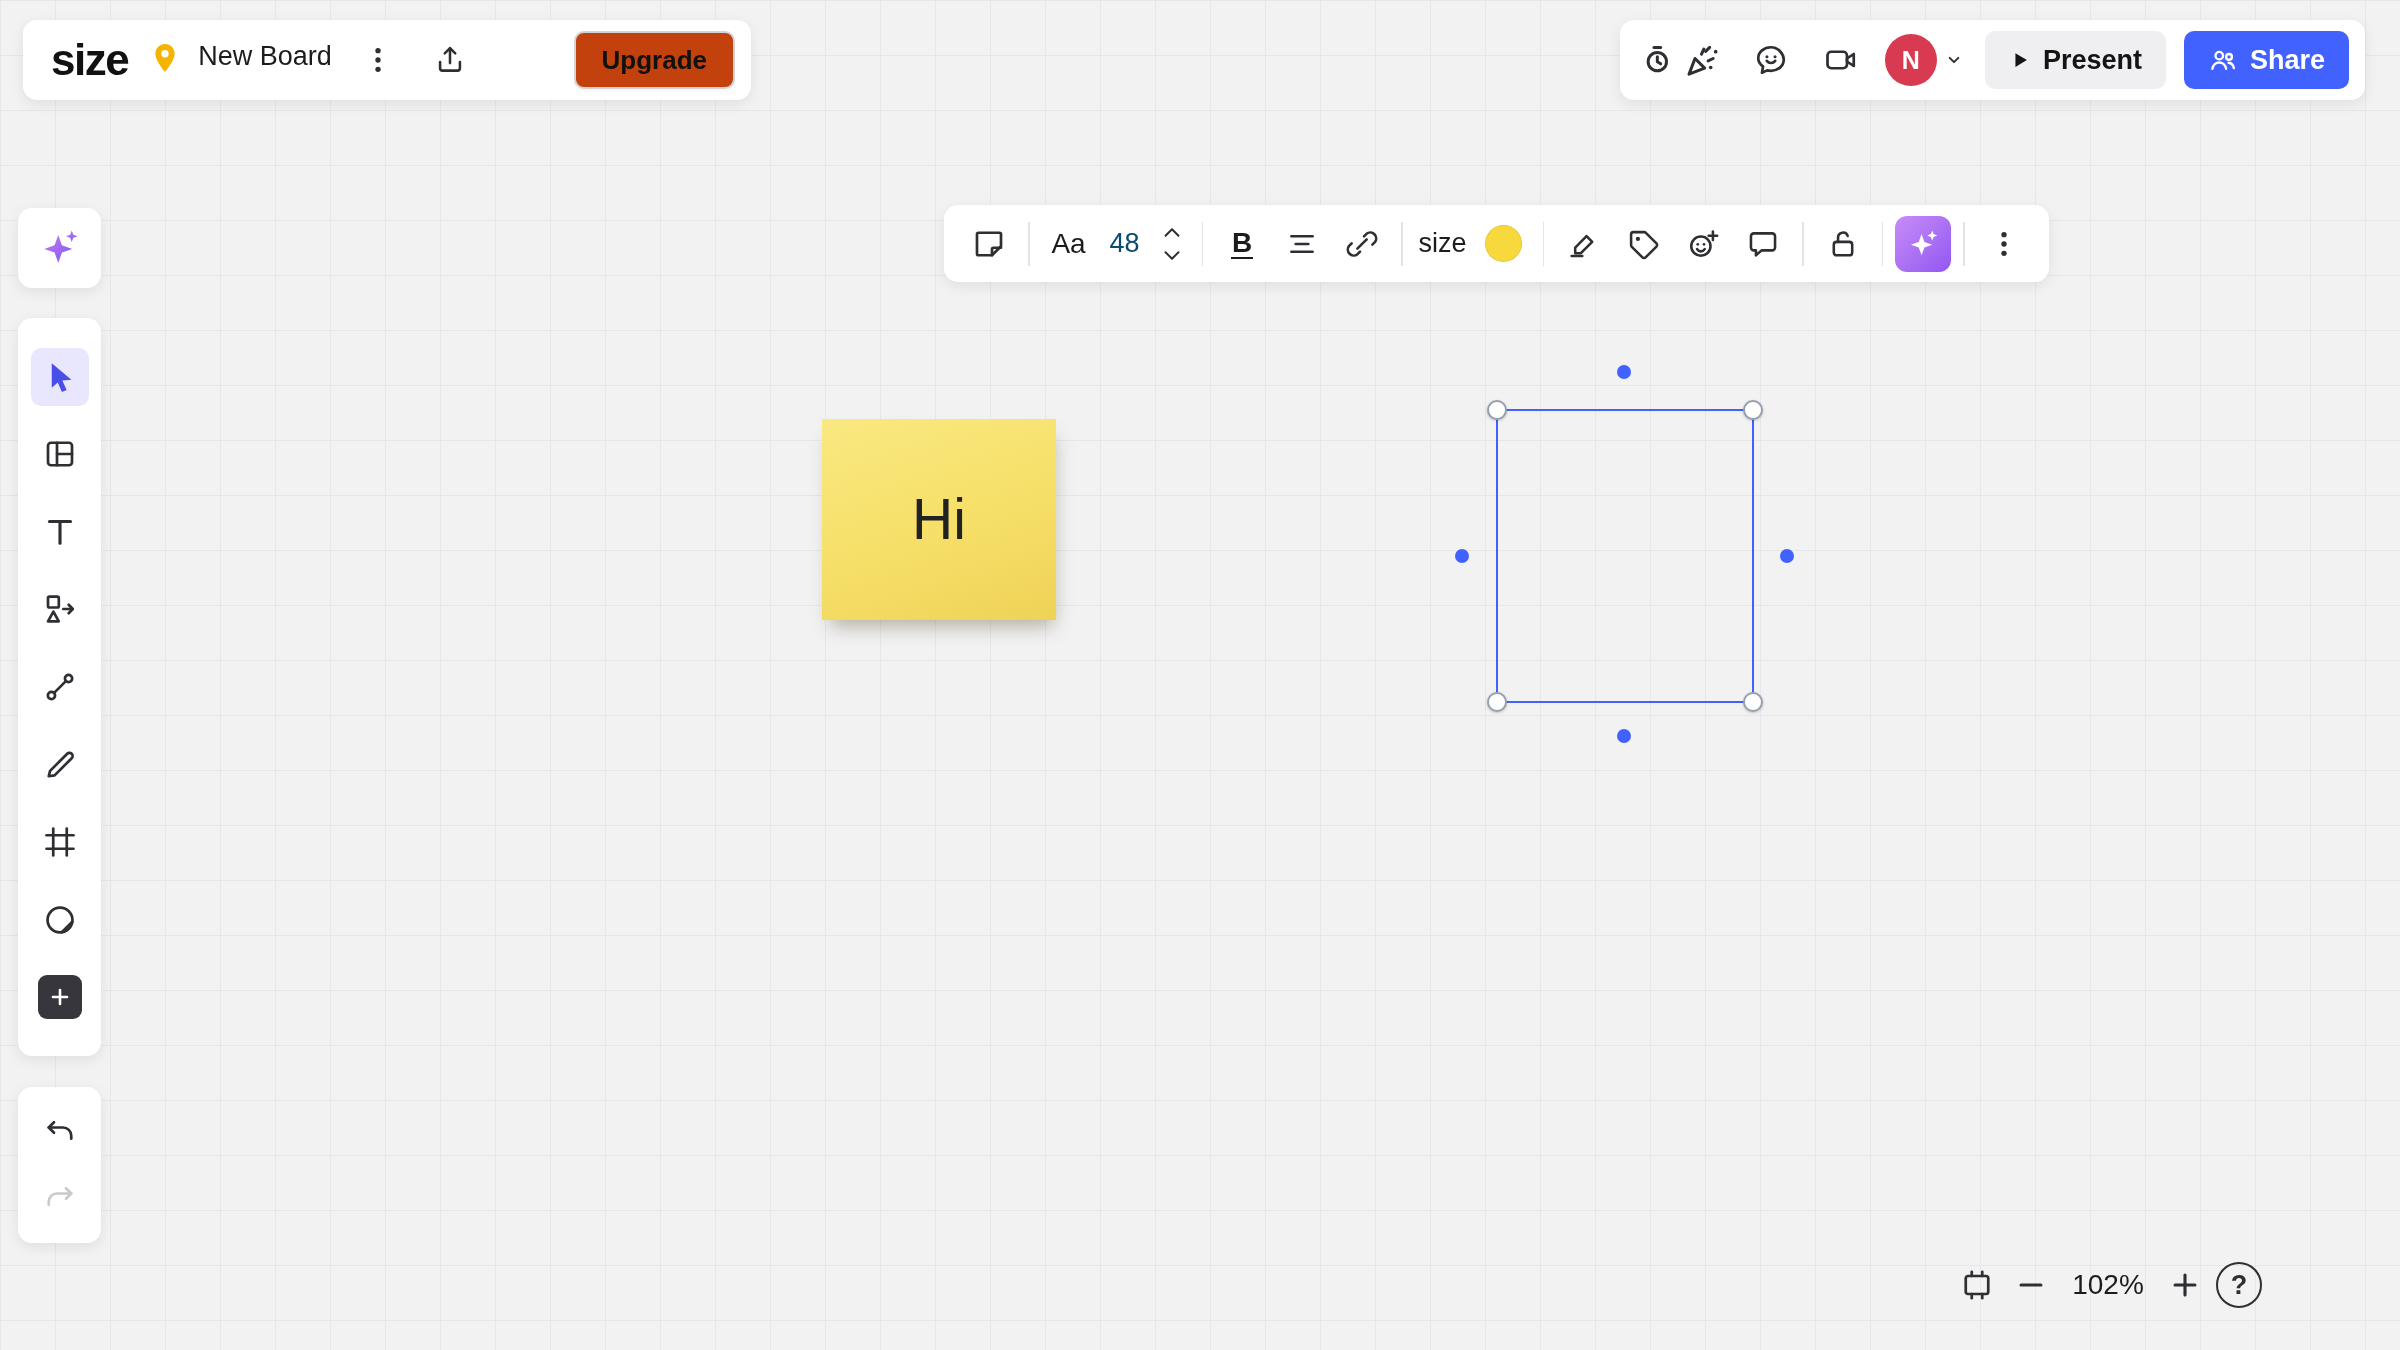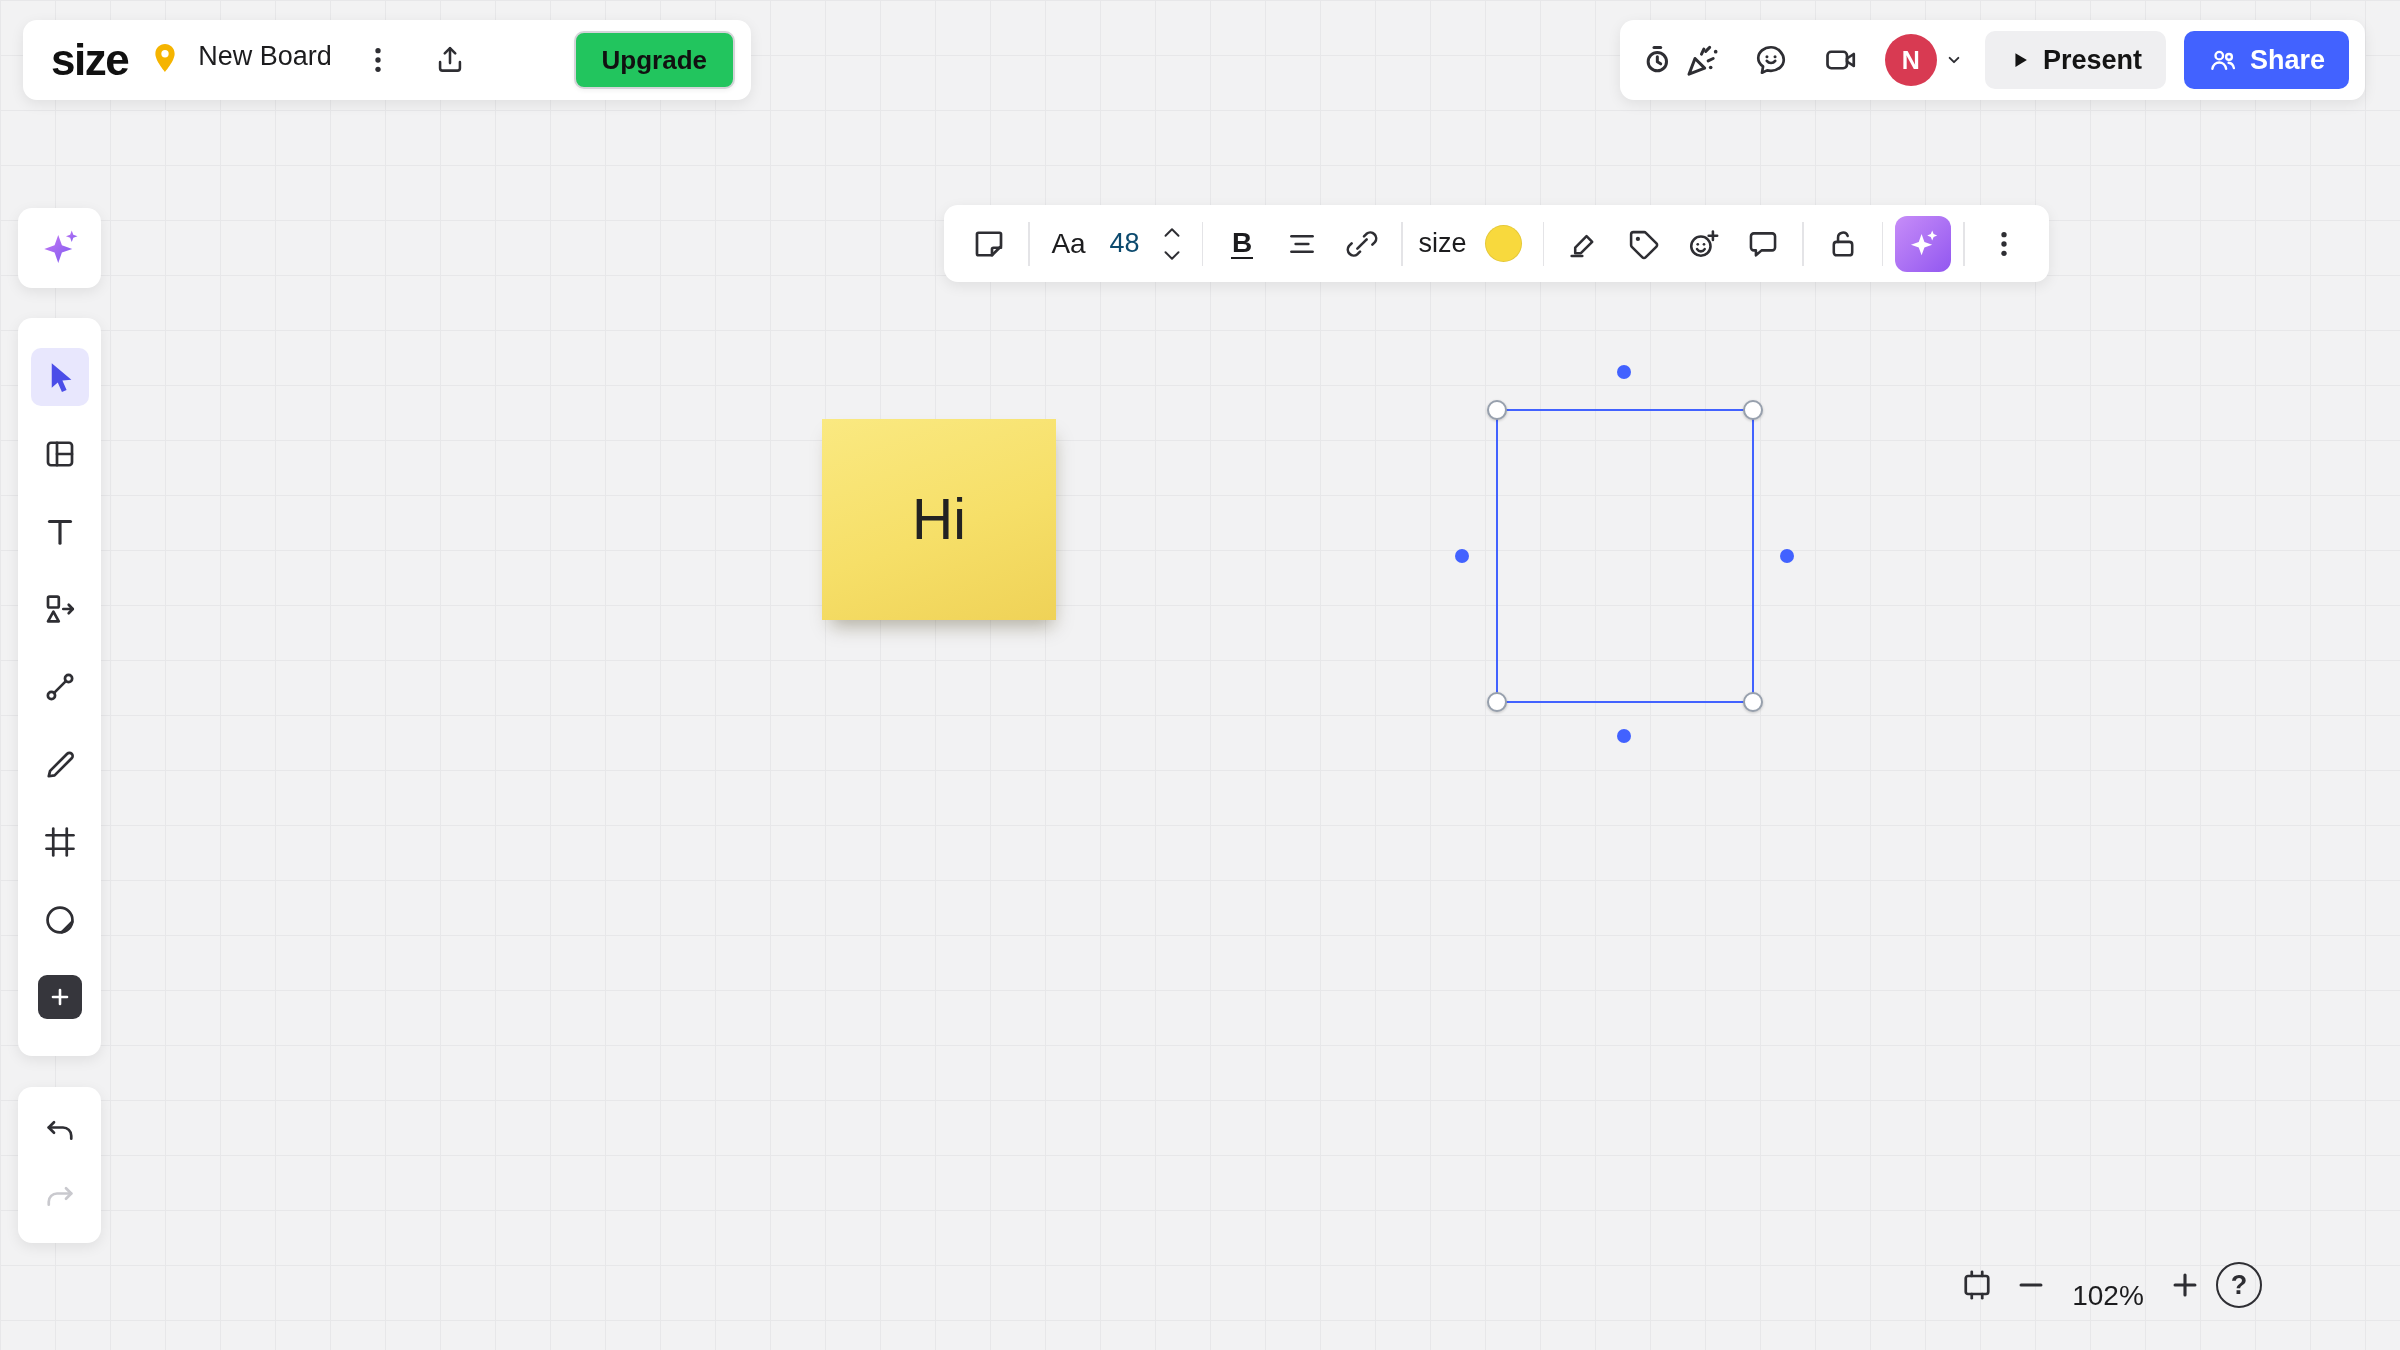--- a/index.html
+++ b/index.html
@@ -26,21 +26,21 @@
   svg.ic .fill { fill:#2E2E33; stroke:none; }
 
   
   .header-left { left:23px; top:20px; width:728px; height:80px; display:flex; align-items:center; gap:20px; padding:0 16px 0 28px; }
   .logo { font-size:44px; font-weight:800; letter-spacing:-1.5px; color:#111; line-height:1; }
   .board-group { display:flex; align-items:flex-start; gap:16px; }
   .board-name { font-size:27px; font-weight:500; color:#1C1C1E; white-space:nowrap; }
   .hbtn { width:52px; height:52px; }
   .upgrade-btn {
     height:58px; padding:0 26px; border-radius:10px; border:2px solid #D4D4D8;
-    background:#22c55e; font-size:26px; font-weight:700; color:#111;
+    background:#c2410c; font-size:26px; font-weight:700; color:#111;
     display:flex; align-items:center; cursor:pointer; font-family:inherit;
     box-shadow:0 2px 4px rgba(0,0,0,.05); margin-left:auto;
   }
 
   
   .header-right { right:35px; top:20px; width:745px; height:80px; display:flex; align-items:center; gap:18px; padding:0 16px 0 20px; }
   .avatar {
     width:52px; height:52px; border-radius:50%; background:var(--avatar-red,#D83A52);
     color:#fff; font-size:25px; font-weight:700;
     display:flex; align-items:center; justify-content:center; cursor:pointer;
@@ -103,21 +103,21 @@
     pointer-events:auto; cursor:nwse-resize;
   }
   .h-tl { left:-11px; top:-11px; } .h-tr { right:-11px; top:-11px; }
   .h-bl { left:-11px; bottom:-11px; } .h-br { right:-11px; bottom:-11px; }
   .bluedot {
     position:absolute; width:14px; height:14px; border-radius:50%;
     background:var(--selection-blue,#4262FF); cursor:pointer;
   }
 
   
-  .zoombar { position:absolute; left:1950px; top:1258px; display:flex; align-items:flex-end; gap:0; }
+  .zoombar { position:absolute; left:1950px; top:1258px; display:flex; align-items:center; gap:0; }
   .zbtn { width:54px; height:54px; }
   .zoom-level { font-size:28px; color:#1C1C1E; min-width:100px; text-align:center; cursor:pointer; }
   .help-circle {
     width:46px; height:46px; border-radius:50%; border:2.5px solid #2E2E33;
     display:flex; align-items:center; justify-content:center;
     font-size:27px; font-weight:700; color:#2E2E33; cursor:pointer; background:#fff0;
   }
 </style>
 </head>
 <body>

